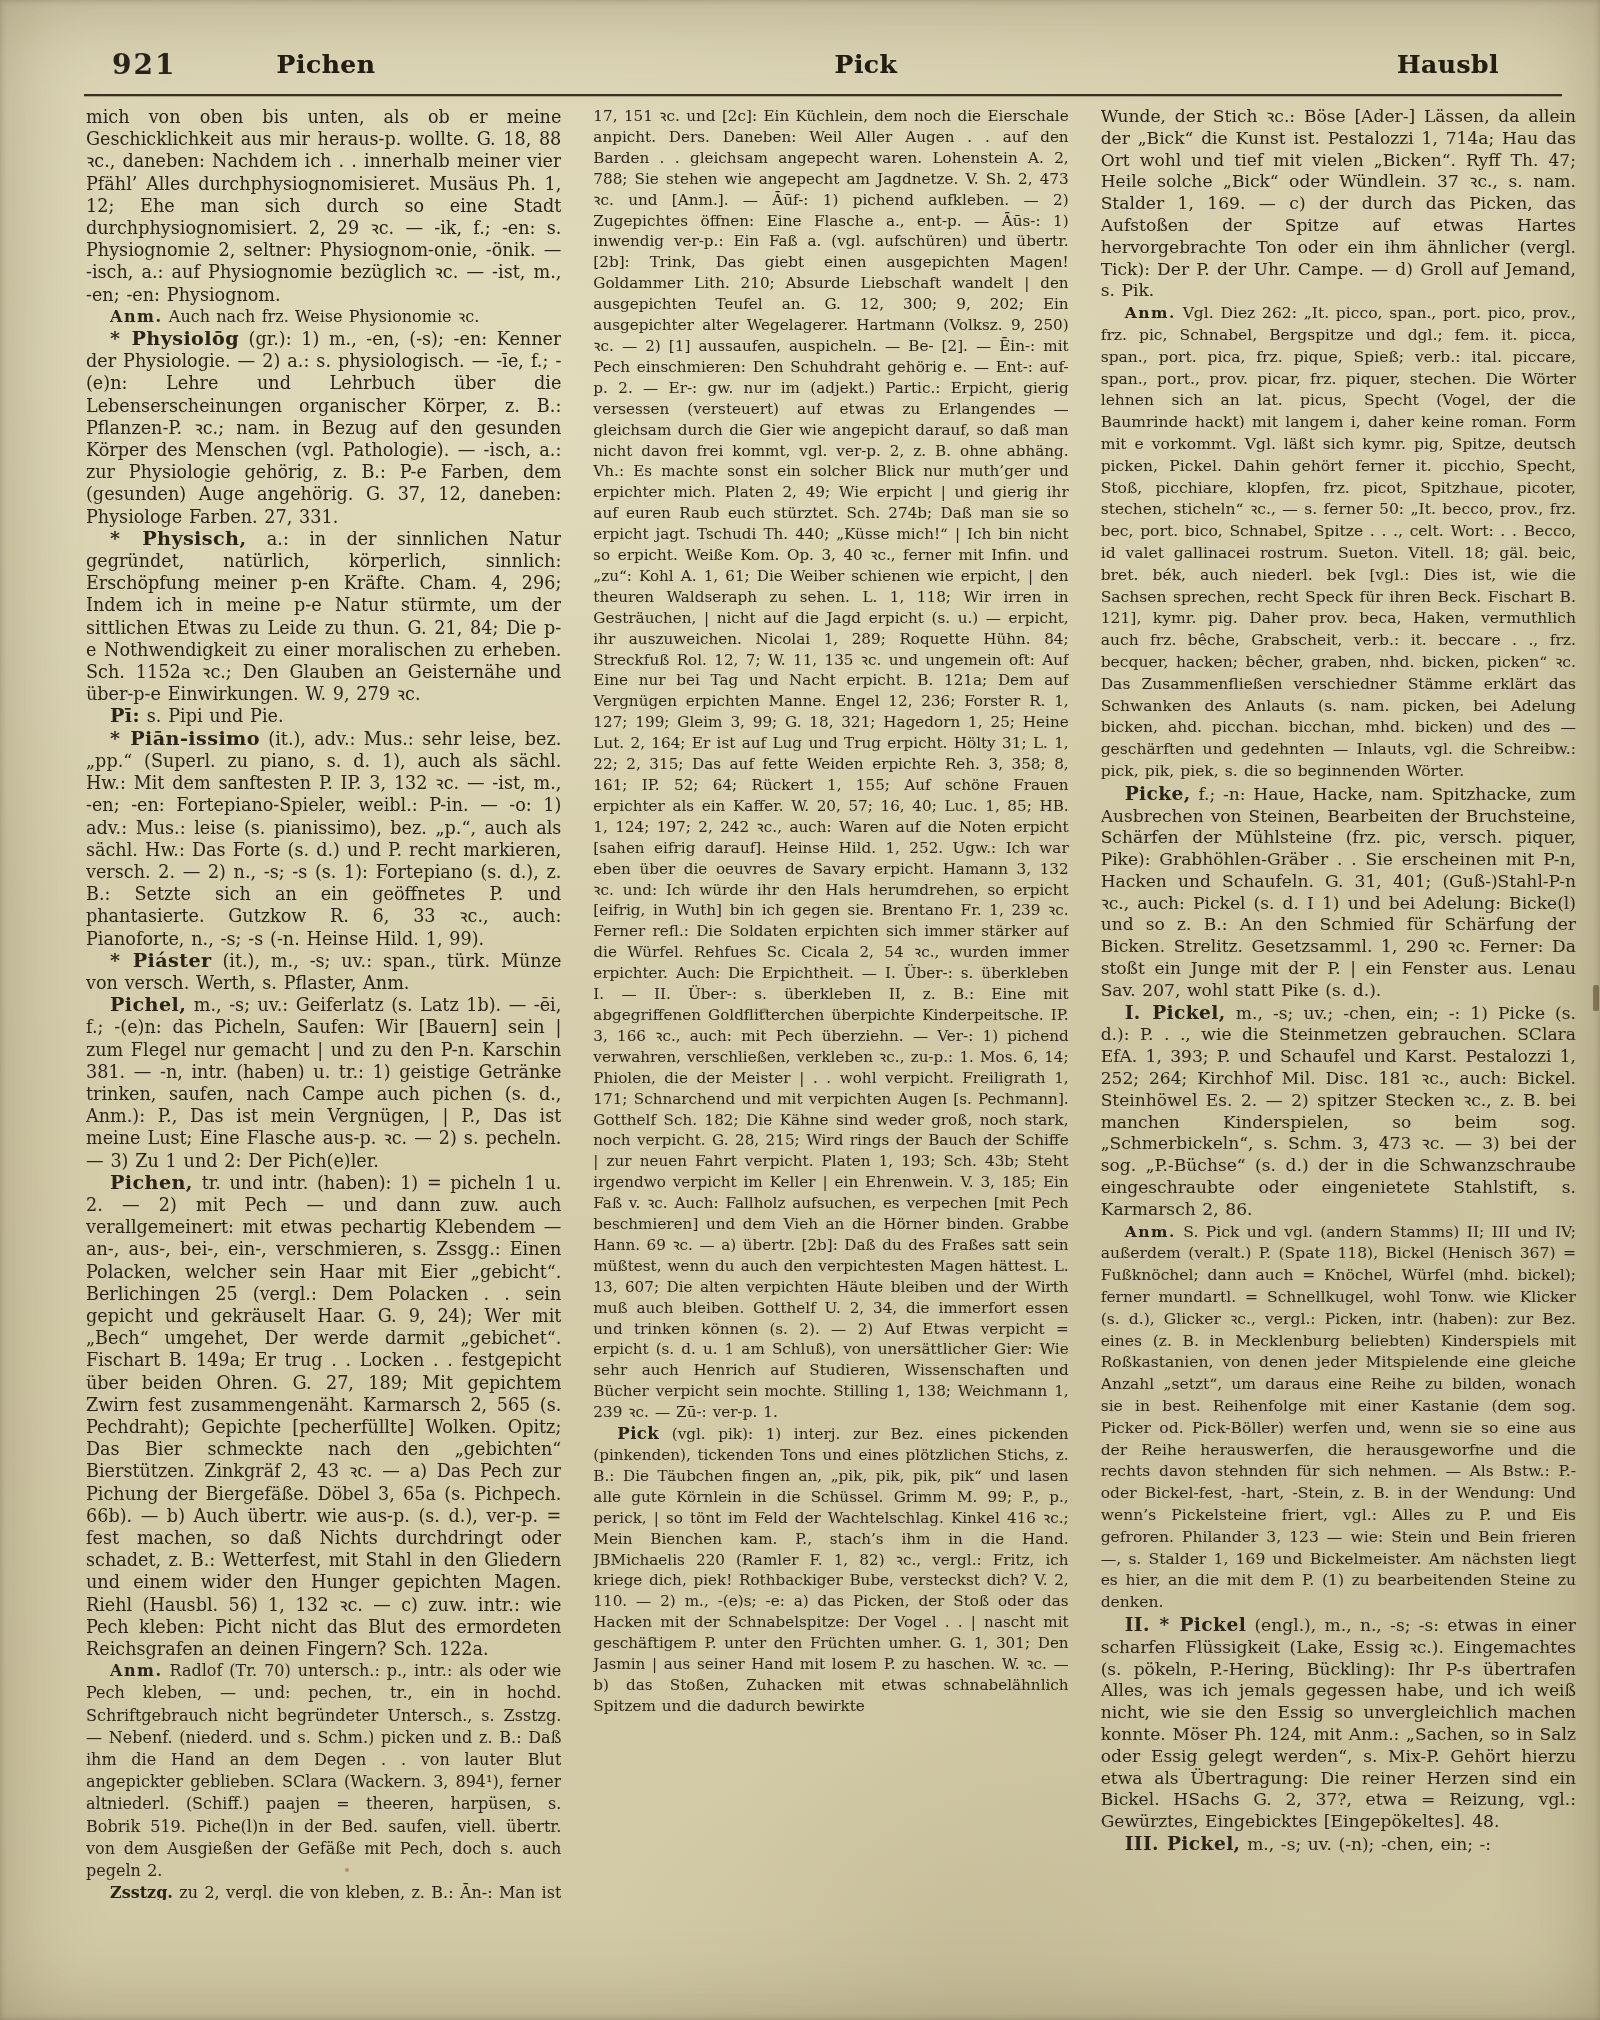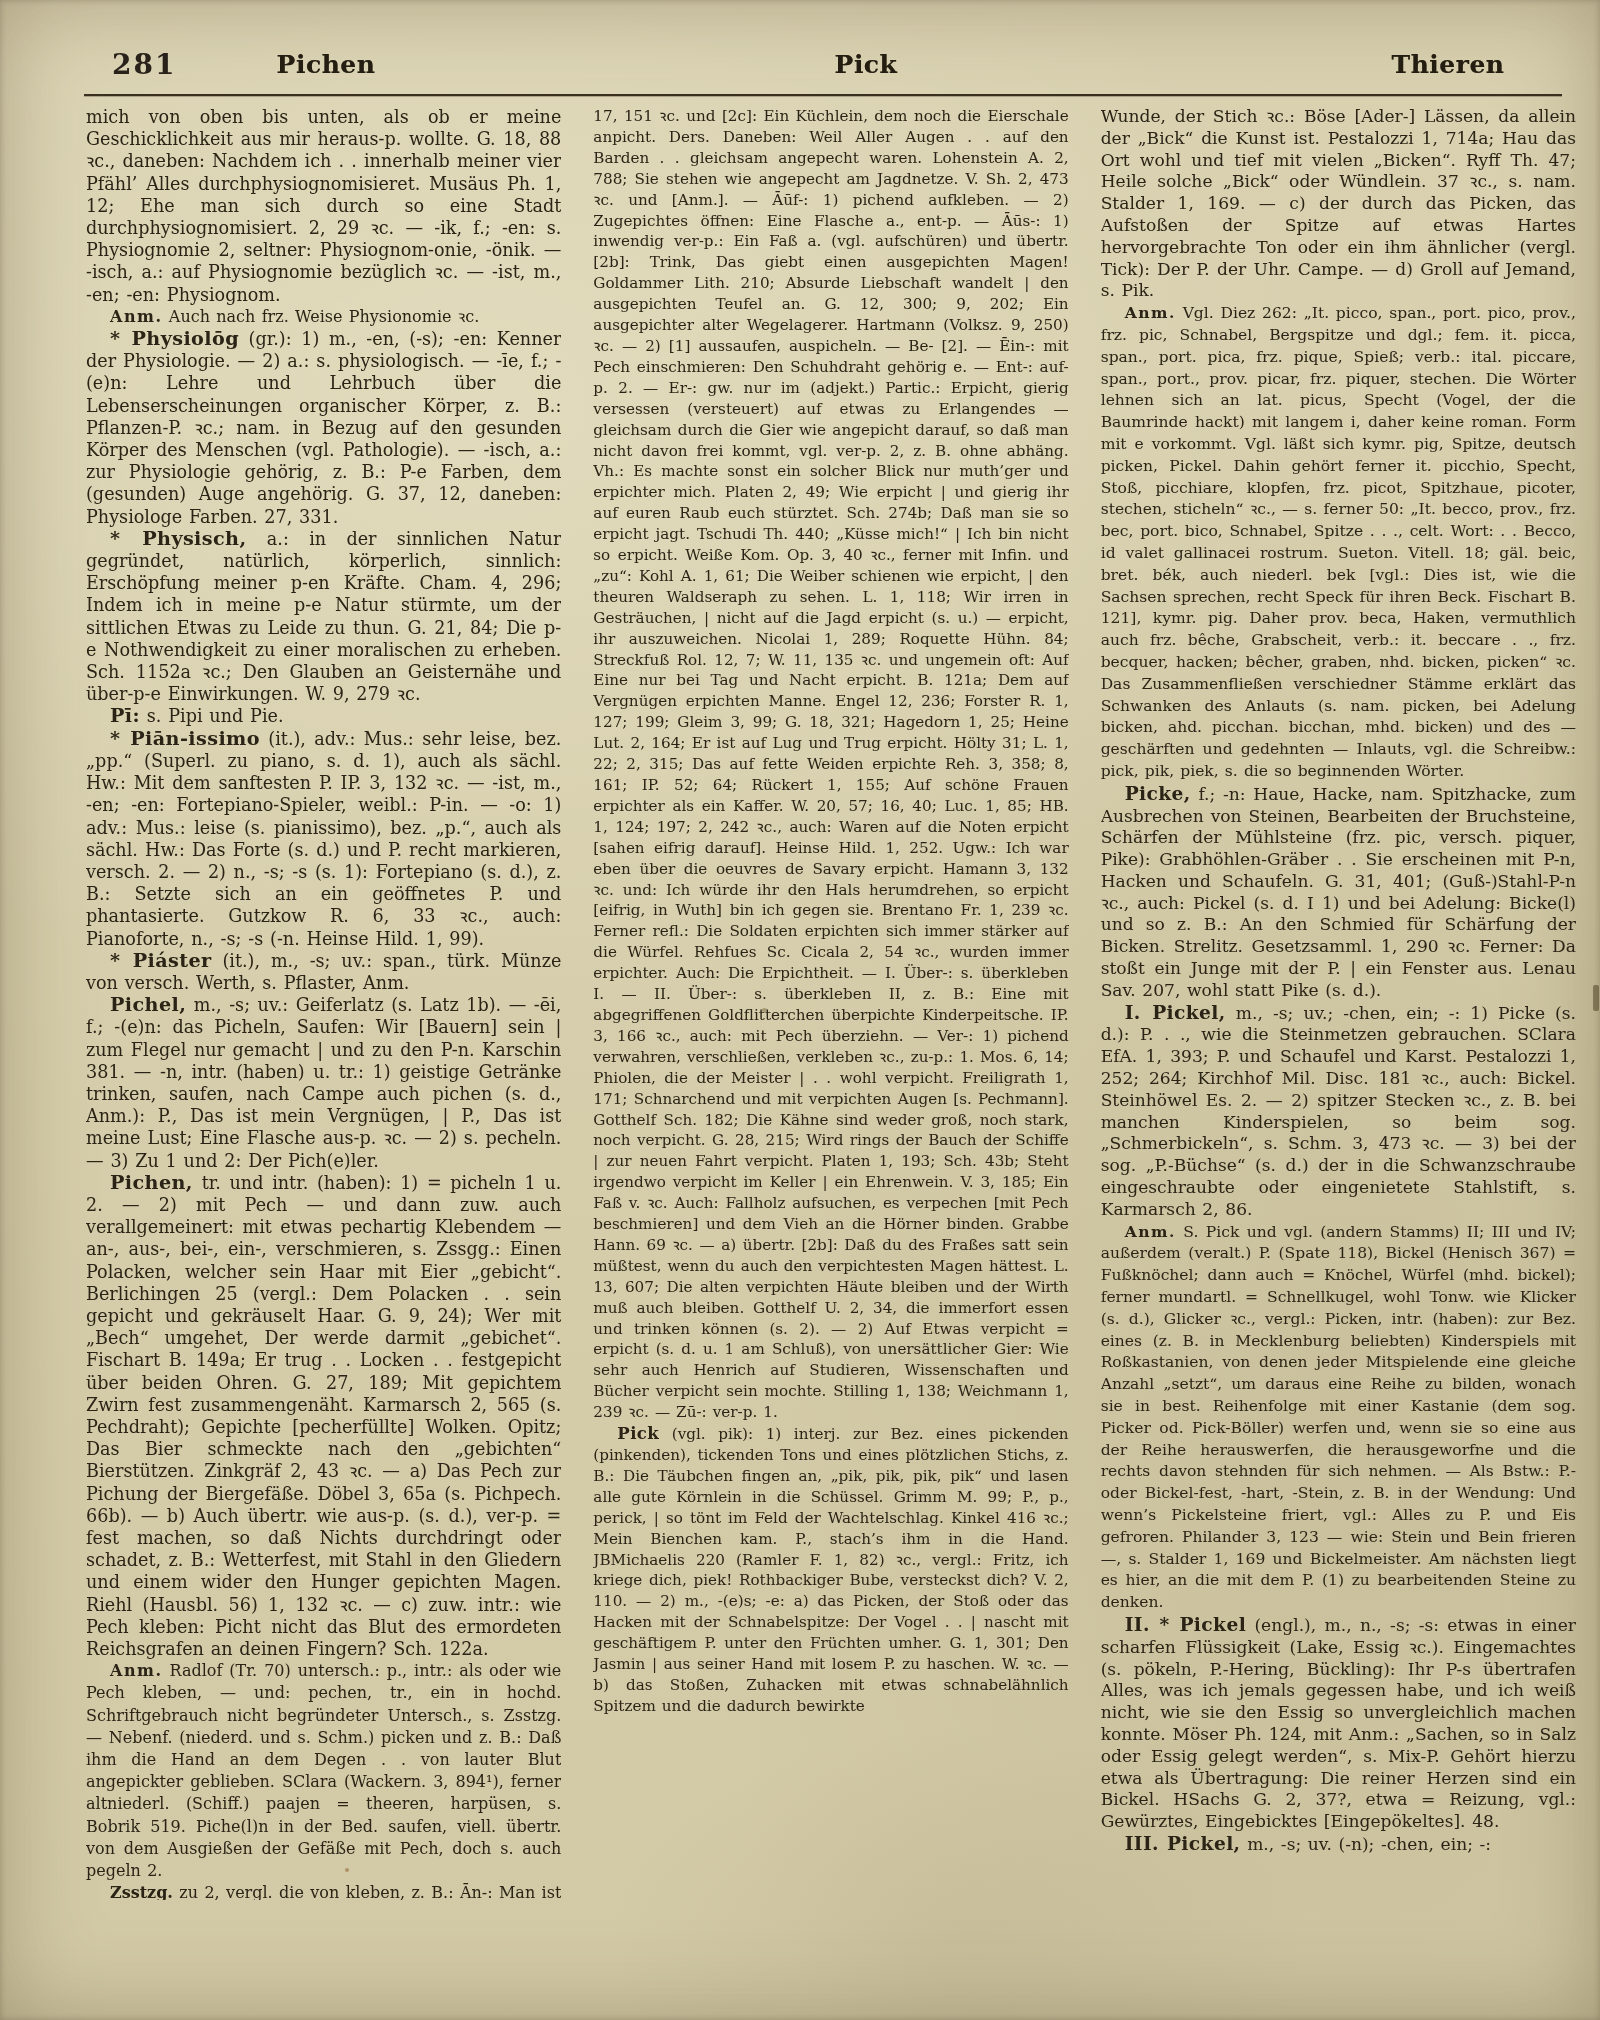--- a/index.html
+++ b/index.html
@@ -56,24 +56,24 @@
   .speck.s1{left:762px;top:1008px;width:5px;height:4px;}
   .speck.s2{left:345px;top:1868px;width:4px;height:4px;background:rgba(140,90,40,.5);}
   .speck.s3{left:1593px;top:985px;width:6px;height:26px;border-radius:2px;background:rgba(70,55,25,.5);}
 </style>
 </head>
 <body>
 
 <div class="page">
 
   <div class="runhead">
-    <span class="pnum">281</span>
+    <span class="pnum">921</span>
     <span class="ht c1">Pichen</span>
     <span class="ht c2">Pick</span>
-    <span class="ht c3">Thieren</span>
+    <span class="ht c3">Hausbl</span>
   </div>
 
   <div class="rule"></div>
 
   <div class="cols">
 
     <section class="col col1">
       <p class="cont"><b class="lead"></b> <span>mich von oben bis unten, als ob er meine Geschicklichkeit aus mir heraus-p. wollte. G. 18, 88 ꝛc., daneben: Nachdem ich . . innerhalb meiner vier Pfähl’ Alles durchphysiognomisieret. Musäus Ph. 1, 12; Ehe man sich durch so eine Stadt durchphysiognomisiert. 2, 29 ꝛc. — -ik, f.; -en: s. Physiognomie 2, seltner: Physiognom-onie, -önik. — -isch, a.: auf Physiognomie bezüglich ꝛc. — -ist, m., -en; -en: Physiognom.</span></p>
       <p class="anm"><b class="lead anmlead">Anm.</b> <span>Auch nach frz. Weise Physionomie ꝛc.</span></p>
       <p><b class="lead hw">* Physiolōg</b> <span>(gr.): 1) m., -en, (-s); -en: Kenner der Physiologie. — 2) a.: s. physiologisch. — -īe, f.; -(e)n: Lehre und Lehrbuch über die Lebenserscheinungen organischer Körper, z. B.: Pflanzen-P. ꝛc.; nam. in Bezug auf den gesunden Körper des Menschen (vgl. Pathologie). — -isch, a.: zur Physiologie gehörig, z. B.: P-e Farben, dem (gesunden) Auge angehörig. G. 37, 12, daneben: Physiologe Farben. 27, 331.</span></p>

